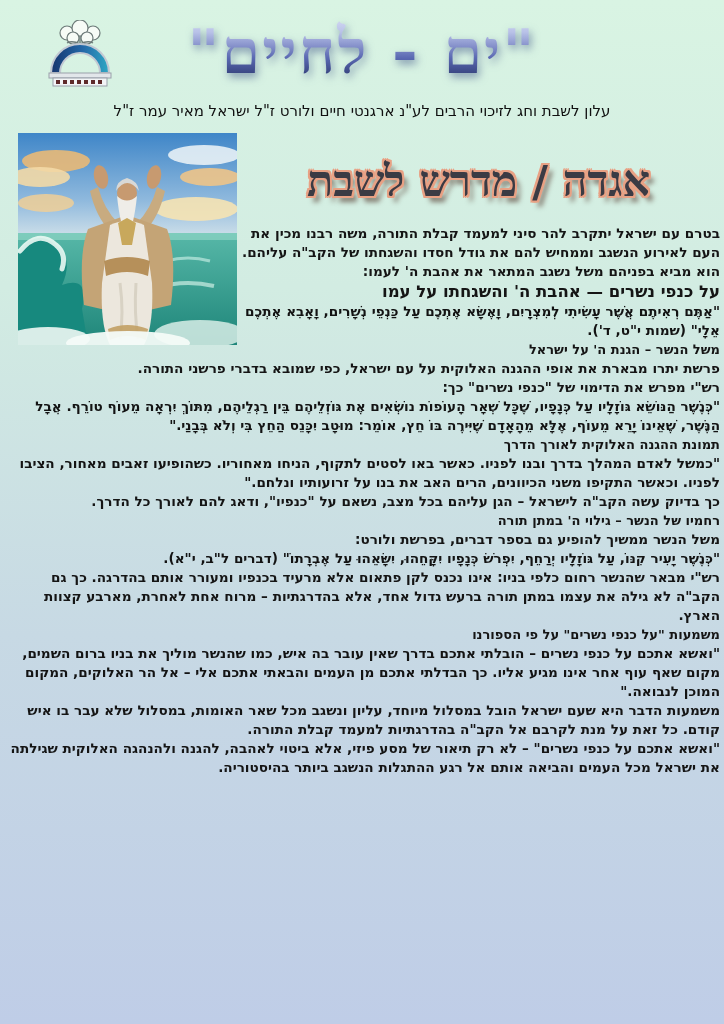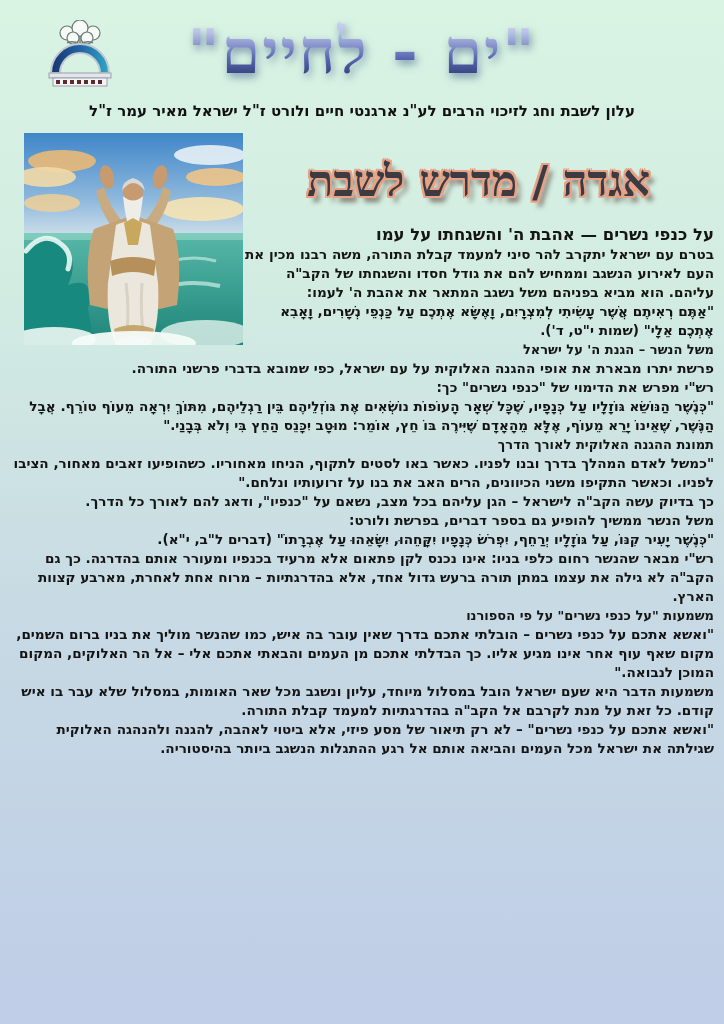--- a/index.html
+++ b/index.html
@@ -28,28 +28,28 @@
     line-height: 96px;
     letter-spacing: 2px;
     background: linear-gradient(180deg, #f2f4fd 2%, #b9c2e8 32%, #5a68b2 58%, #131f4a 92%);
     -webkit-background-clip: text;
     background-clip: text;
     color: transparent;
     filter: drop-shadow(2px 4px 4px rgba(55, 75, 130, 0.55));
   }
   .subtitle {
     text-align: center;
-    font-weight: bold;
+    font-weight: normal;
     font-size: 15px;
     color: #101010;
     margin-top: 2px;
   }
 
   
-  .content { padding: 0 10px; direction: rtl; }
+  .content { padding: 0 4px; direction: rtl; }
   .photo {
     float: left;
     width: 219px; height: 212px;
     margin: 1px 0 6px 0;
     margin-left: 14px;
   }
   .photo svg { display: block; }
   .section-title {
     text-align: center;
     font-family: "DejaVu Serif", serif;
@@ -178,30 +178,31 @@
 
         <ellipse cx="30" cy="206" rx="42" ry="12" fill="#eef8f4" opacity="0.9"></ellipse>
         <ellipse cx="182" cy="201" rx="46" ry="14" fill="#e4f4ee" opacity="0.8"></ellipse>
         <ellipse cx="110" cy="210" rx="62" ry="12" fill="#f4fbf8" opacity="0.95"></ellipse>
       </svg>
     </div>
 
     <div class="section-title">אגדה / מדרש לשבת</div>
 
     <div>
+        <p class="para body">בטרם עם ישראל יתקרב להר סיני למעמד קבלת התורה, משה רבנו מכין את העם לאירוע הנשגב וממחיש להם את גודל חסדו והשגחתו של הקב"ה עליהם. הוא מביא בפניהם משל נשגב המתאר את אהבת ה' לעמו:</p>
         <p class="para heading">על כנפי נשרים — אהבת ה' והשגחתו על עמו</p>
-        <p class="para body">בטרם עם ישראל יתקרב להר סיני למעמד קבלת התורה, משה רבנו מכין את העם לאירוע הנשגב וממחיש להם את גודל חסדו והשגחתו של הקב"ה עליהם. הוא מביא בפניהם משל נשגב המתאר את אהבת ה' לעמו:</p>
         <p class="para quote">"אַתֶּם רְאִיתֶם אֲשֶׁר עָשִׂיתִי לְמִצְרָיִם, וָאֶשָּׂא אֶתְכֶם עַל כַּנְפֵי נְשָׁרִים, וָאָבִא אֶתְכֶם אֵלָי" (שמות י"ט, ד').</p>
         <p class="para subheading">משל הנשר – הגנת ה' על ישראל</p>
         <p class="para body">פרשת יתרו מבארת את אופי ההגנה האלוקית על עם ישראל, כפי שמובא בדברי פרשני התורה.</p>
         <p class="para body">רש"י מפרש את הדימוי של "כנפי נשרים" כך:</p>
         <p class="para quote">"כְּנֶשֶׁר הַנּוֹשֵׂא גּוֹזָלָיו עַל כְּנָפָיו, שֶׁכָּל שְׁאָר הָעוֹפוֹת נוֹשְׂאִים אֶת גּוֹזְלֵיהֶם בֵּין רַגְלֵיהֶם, מִתּוֹךְ יִרְאָה מֵעוֹף טוֹרֵף. אֲבָל הַנֶּשֶׁר, שֶׁאֵינוֹ יָרֵא מֵעוֹף, אֶלָּא מֵהָאָדָם שֶׁיִּירֶה בּוֹ חֵץ, אוֹמֵר: מוּטָב יִכָּנֵס הַחֵץ בִּי וְלֹא בְּבָנַי."</p>
         <p class="para subheading">תמונת ההגנה האלוקית לאורך הדרך</p>
         <p class="para quote">"כמשל לאדם המהלך בדרך ובנו לפניו. כאשר באו לסטים לתקוף, הניחו מאחוריו. כשהופיעו זאבים מאחור, הציבו לפניו. וכאשר התקיפו משני הכיוונים, הרים האב את בנו על זרועותיו ונלחם."</p>
         <p class="para body">כך בדיוק עשה הקב"ה לישראל – הגן עליהם בכל מצב, נשאם על "כנפיו", ודאג להם לאורך כל הדרך.</p>
+        <p class="para subheading">רחמיו של הנשר – גילוי ה' במתן תורה</p>
         <p class="para body">משל הנשר ממשיך להופיע גם בספר דברים, בפרשת ולורט:</p>
         <p class="para quote">"כְּנֶשֶׁר יָעִיר קִנּוֹ, עַל גּוֹזָלָיו יְרַחֵף, יִפְרֹשׂ כְּנָפָיו יִקָּחֵהוּ, יִשָּׂאֵהוּ עַל אֶבְרָתוֹ" (דברים ל"ב, י"א).</p>
         <p class="para body">רש"י מבאר שהנשר רחום כלפי בניו: אינו נכנס לקן פתאום אלא מרעיד בכנפיו ומעורר אותם בהדרגה. כך גם הקב"ה לא גילה את עצמו במתן תורה ברעש גדול אחד, אלא בהדרגתיות – מרוח אחת לאחרת, מארבע קצוות הארץ.</p>
         <p class="para subheading">משמעות "על כנפי נשרים" על פי הספורנו</p>
         <p class="para quote">"ואשא אתכם על כנפי נשרים – הובלתי אתכם בדרך שאין עובר בה איש, כמו שהנשר מוליך את בניו ברום השמים, מקום שאף עוף אחר אינו מגיע אליו. כך הבדלתי אתכם מן העמים והבאתי אתכם אלי – אל הר האלוקים, המקום המוכן לנבואה."</p>
         <p class="para body">משמעות הדבר היא שעם ישראל הובל במסלול מיוחד, עליון ונשגב מכל שאר האומות, במסלול שלא עבר בו איש קודם. כל זאת על מנת לקרבם אל הקב"ה בהדרגתיות למעמד קבלת התורה.</p>
         <p class="para body">"ואשא אתכם על כנפי נשרים" – לא רק תיאור של מסע פיזי, אלא ביטוי לאהבה, להגנה ולהנהגה האלוקית שגילתה את ישראל מכל העמים והביאה אותם אל רגע ההתגלות הנשגב ביותר בהיסטוריה.</p>
       </div>
 
   </div>

